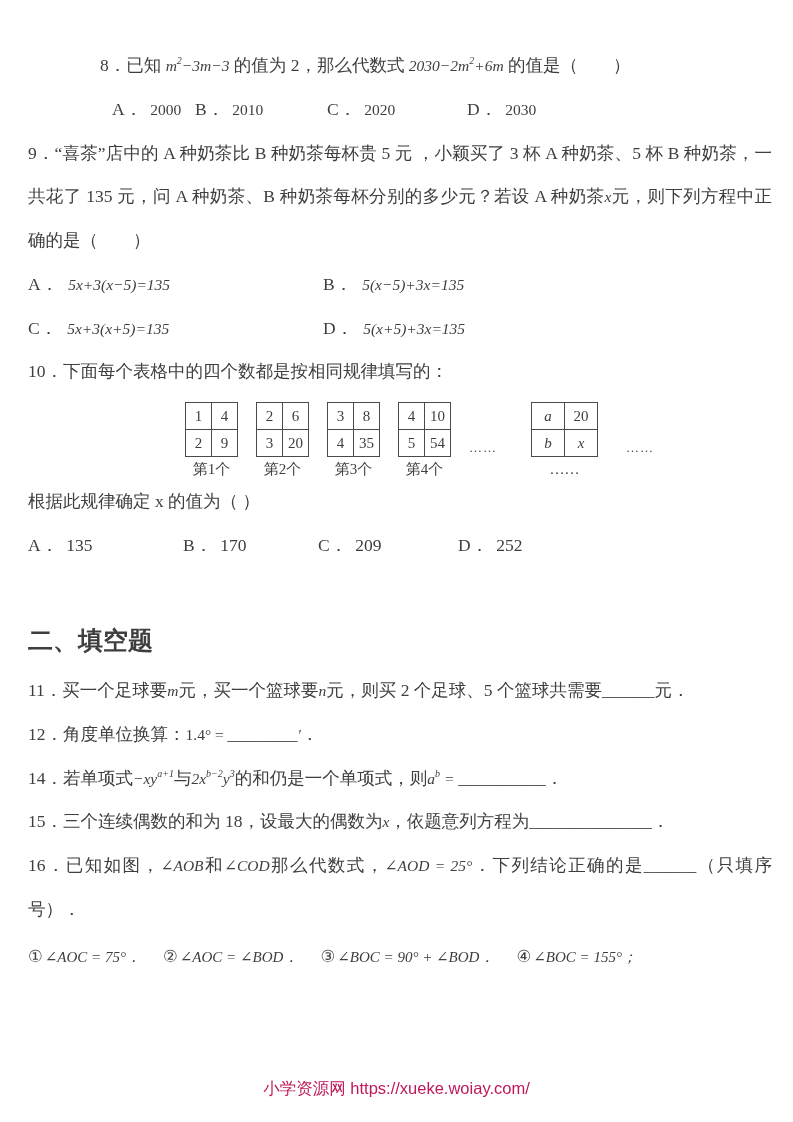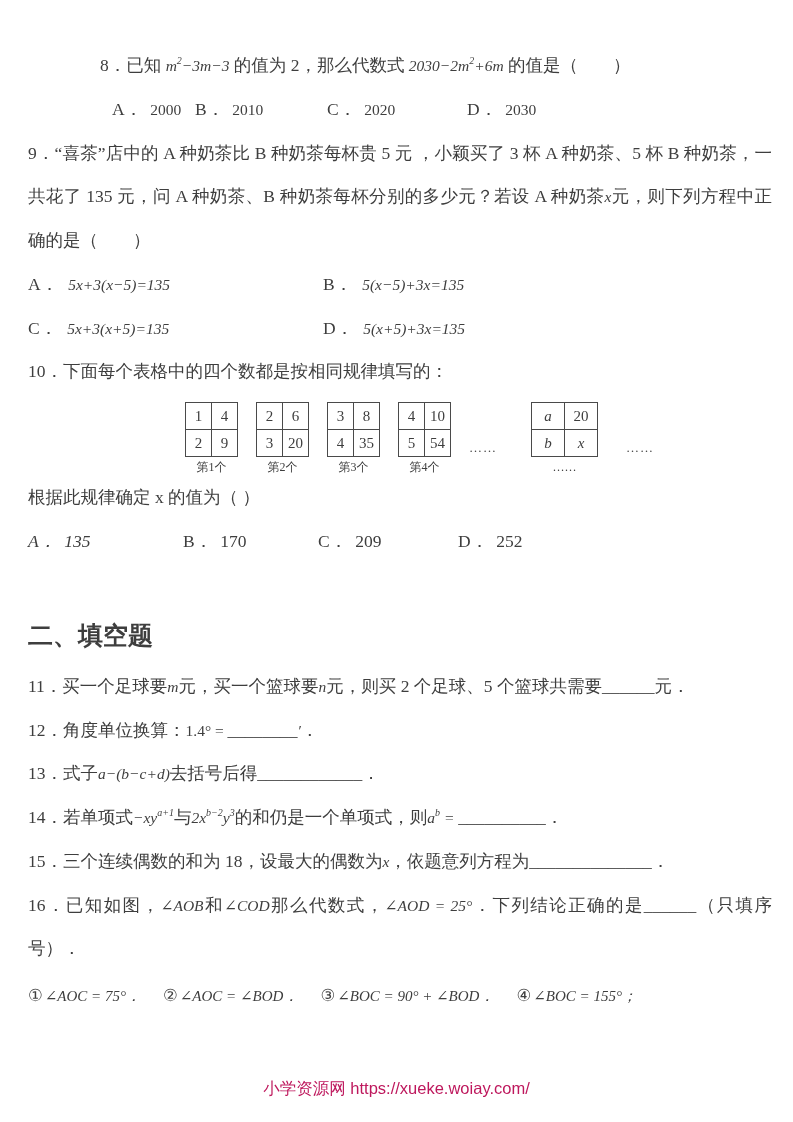--- a/index.html
+++ b/index.html
@@ -17,35 +17,35 @@
   .num { font-size:15.5px; }
   .blank { letter-spacing:0; }
   .indent8 { margin-left:72px; }
   .opt-row { display:flex; font-size:17.5px; line-height:2.5; }
   .opt { white-space:nowrap; }
   .opt .opt-label { margin-right:8px; }
   .q8-opts { padding-left:4px;margin-left:8px; }
   .q8-opts .opt:nth-child(1){ width:83px; }
   .q8-opts .opt:nth-child(2){ width:132px; }
   .q8-opts .opt:nth-child(3){ width:140px; }
-  .q10-opts .opt:nth-child(1){ width:155px;font-style:italic; }
+  .q10-opts .opt:nth-child(1){ width:155px; }
   .q10-opts .opt:nth-child(2){ width:135px; }
   .q10-opts .opt:nth-child(3){ width:140px; }
   .opts-2col { display:grid; grid-template-columns:295px 1fr;
                font-size:17.5px; line-height:2.5; }
   .opts-2col .opt-label { margin-right:10px; }
   
   .tables-row { display:flex; align-items:flex-start; margin-left:157px; margin-top:8px; }
   .tbl-wrap { text-align:center; margin-right:18px; }
   table.tbl { border-collapse:collapse; margin:0 auto; }
   table.tbl td { width:26px; height:27px; padding:0; border:1.5px solid #4a4a4a;
                  text-align:center; font-size:15px; line-height:1; }
   table.tbl5 td { width:33px; }
   .tbl5-wrap { margin-left:34px; }
-  .tbl-label { font-size:12px; line-height:1.4; margin-top:2px; }
+  .tbl-label { font-size:15px; line-height:1.4; margin-top:2px; }
   .dots { font-size:13px; color:#4a4a4a; letter-spacing:1px; margin-top:38px; }
   .dots-end { margin-left:10px; }
   
   .sec-title { font-size:25px; font-weight:bold; margin:44px 0 0 0; line-height:2.3; }
   
   .stmt-row { display:flex; font-size:15px; line-height:2.6; margin-top:4px; }
   .stmt { white-space:nowrap; margin-right:22px; font-style:italic; }
   .stmt .circ { font-style:normal; font-size:16.5px; margin-right:2px; }
   
   .footer { position:absolute; left:0; bottom:22px; width:100%; text-align:center;
@@ -180,23 +180,20 @@
   <h2 class="sec-title">二、填空题</h2>
 
   <p class="para">
     <span>11．</span><span>买一个足球要</span><span class="math">m</span><span>元，买一个篮球要</span><span class="math">n</span><span>元，则买 2 个足球、5 个篮球共需要</span><span class="blank">______</span><span>元．</span>
   </p>
 
   <p class="para">
     <span>12．</span><span>角度单位换算：</span><span class="num">1.4° = </span><span class="blank">________</span><span class="math">′</span><span>．</span>
   </p>
 
-  <p class="para">
-    <span>13．</span><span>式子</span><span class="math">a−(b−c+d)</span><span>去括号后得</span><span class="blank">____________</span><span>．</span>
-  </p>
 
   <p class="para">
     <span>14．</span><span>若单项式</span><span class="math">−xy</span><sup class="math">a+1</sup><span>与</span><span class="math">2x</span><sup class="math">b−2</sup><span class="math">y</span><sup class="math">3</sup><span>的和仍是一个单项式，则</span><span class="math">a</span><sup class="math">b</sup><span class="math"> = </span><span class="blank">__________</span><span>．</span>
   </p>
 
   <p class="para">
     <span>15．</span><span>三个连续偶数的和为 18，设最大的偶数为</span><span class="math">x</span><span>，依题意列方程为</span><span class="blank">______________</span><span>．</span>
   </p>
 
   <div>

